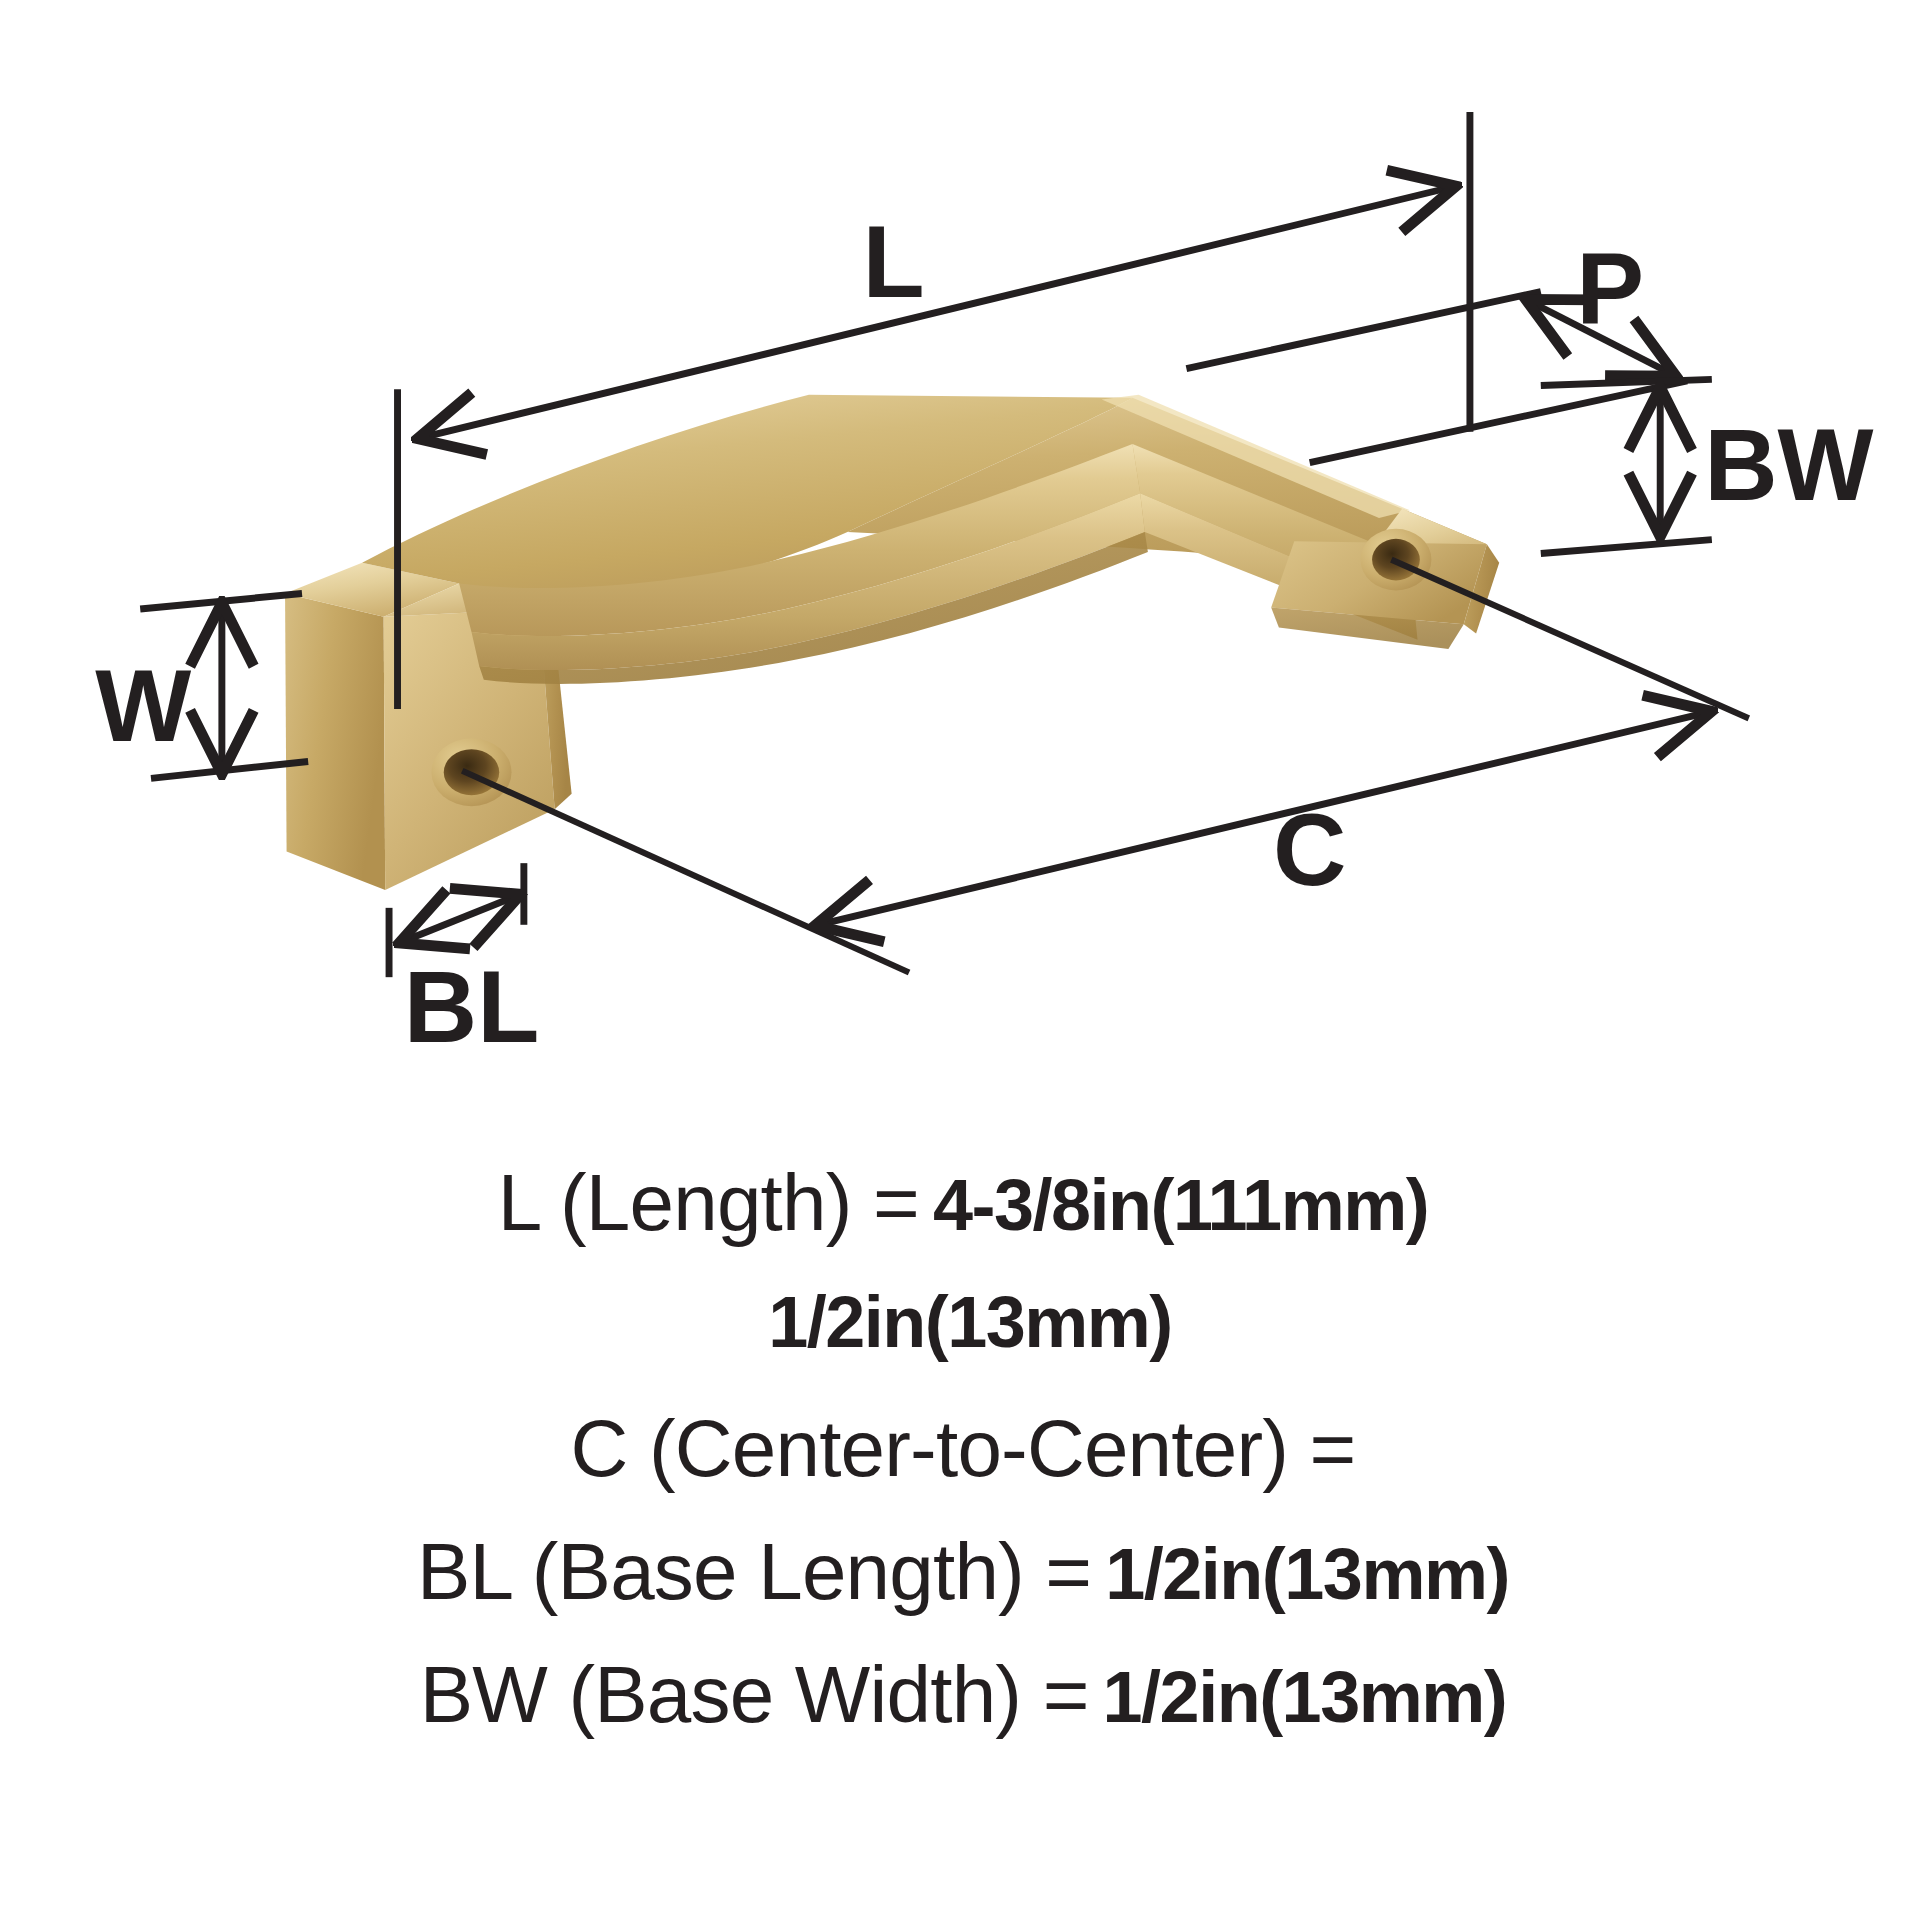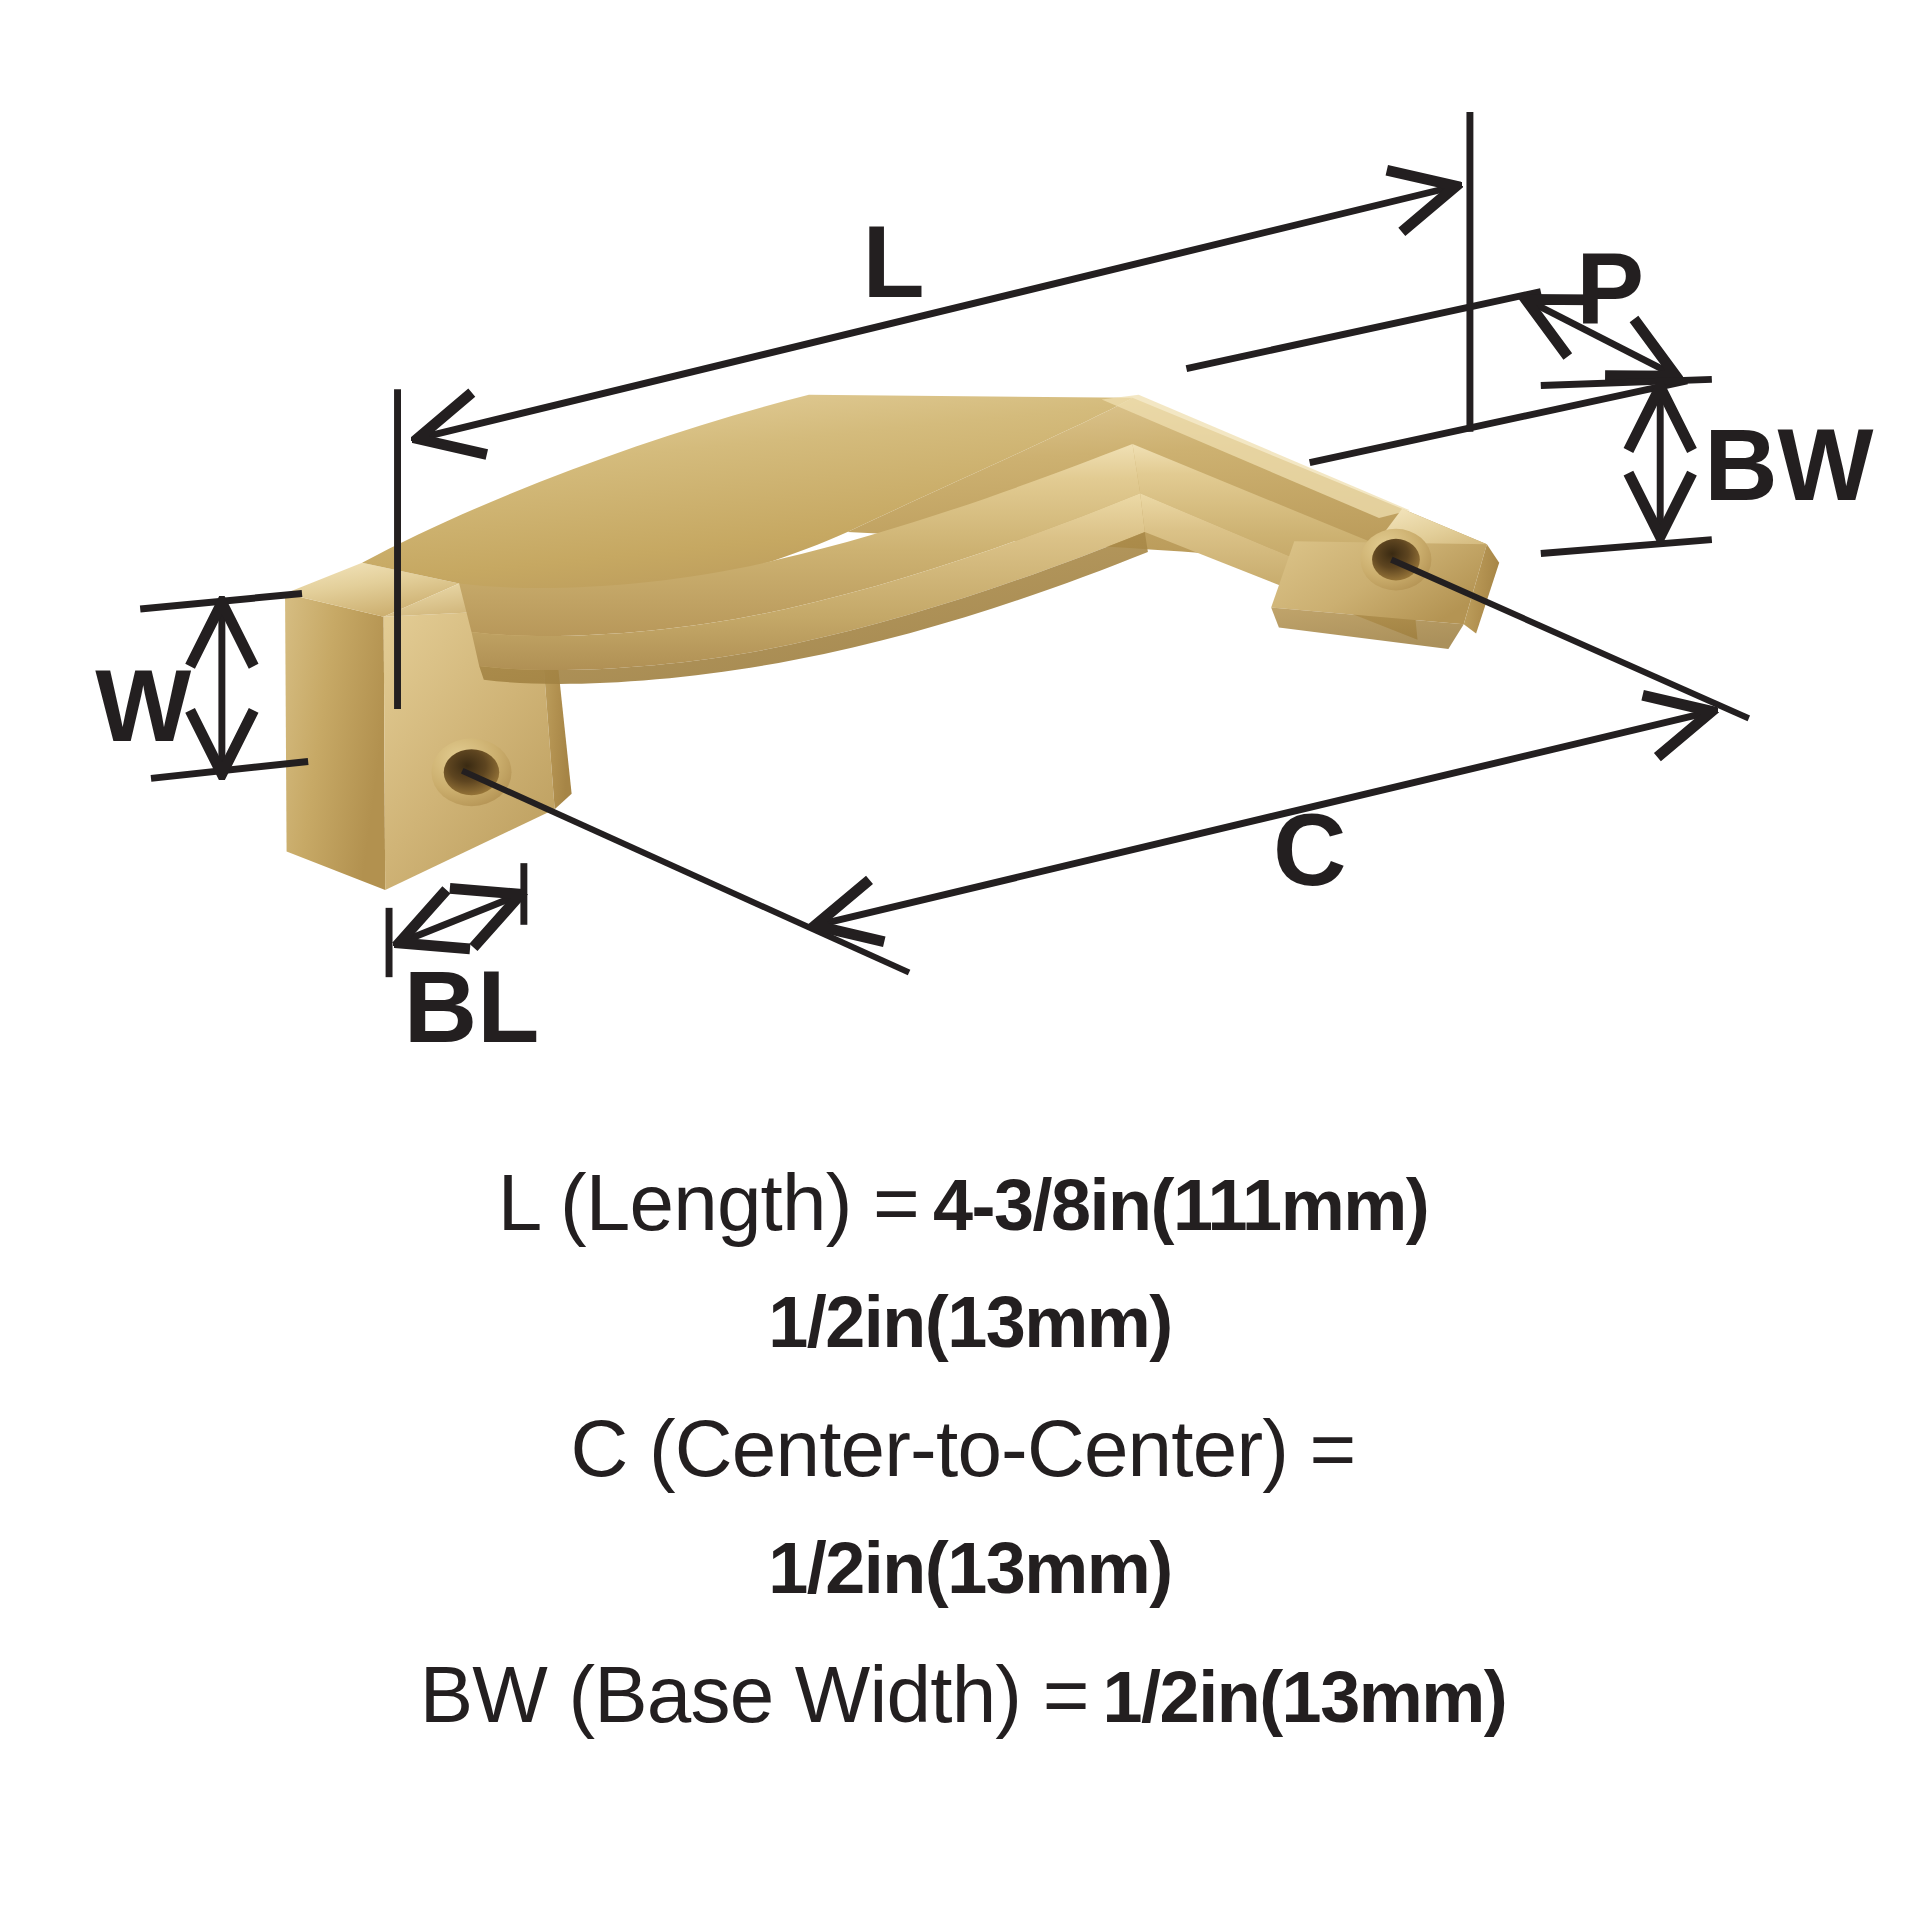--- a/index.html
+++ b/index.html
@@ -256,20 +256,21 @@
     <div class="spec-row">
       <span class="spec-value">1/2in(13mm)</span>
     </div>
 
 
     <div class="spec-row">
       <span class="spec-label">C (Center-to-Center) =</span>
     </div>
 
     <div class="spec-row">
+      <span class="spec-label">BL (Base Length) =</span>
       <span class="spec-value">1/2in(13mm)</span>
     </div>
 
     <div class="spec-row">
       <span class="spec-label">BW (Base Width) =</span>
       <span class="spec-value">1/2in(13mm)</span>
     </div>
 
   </div>
 </div>

